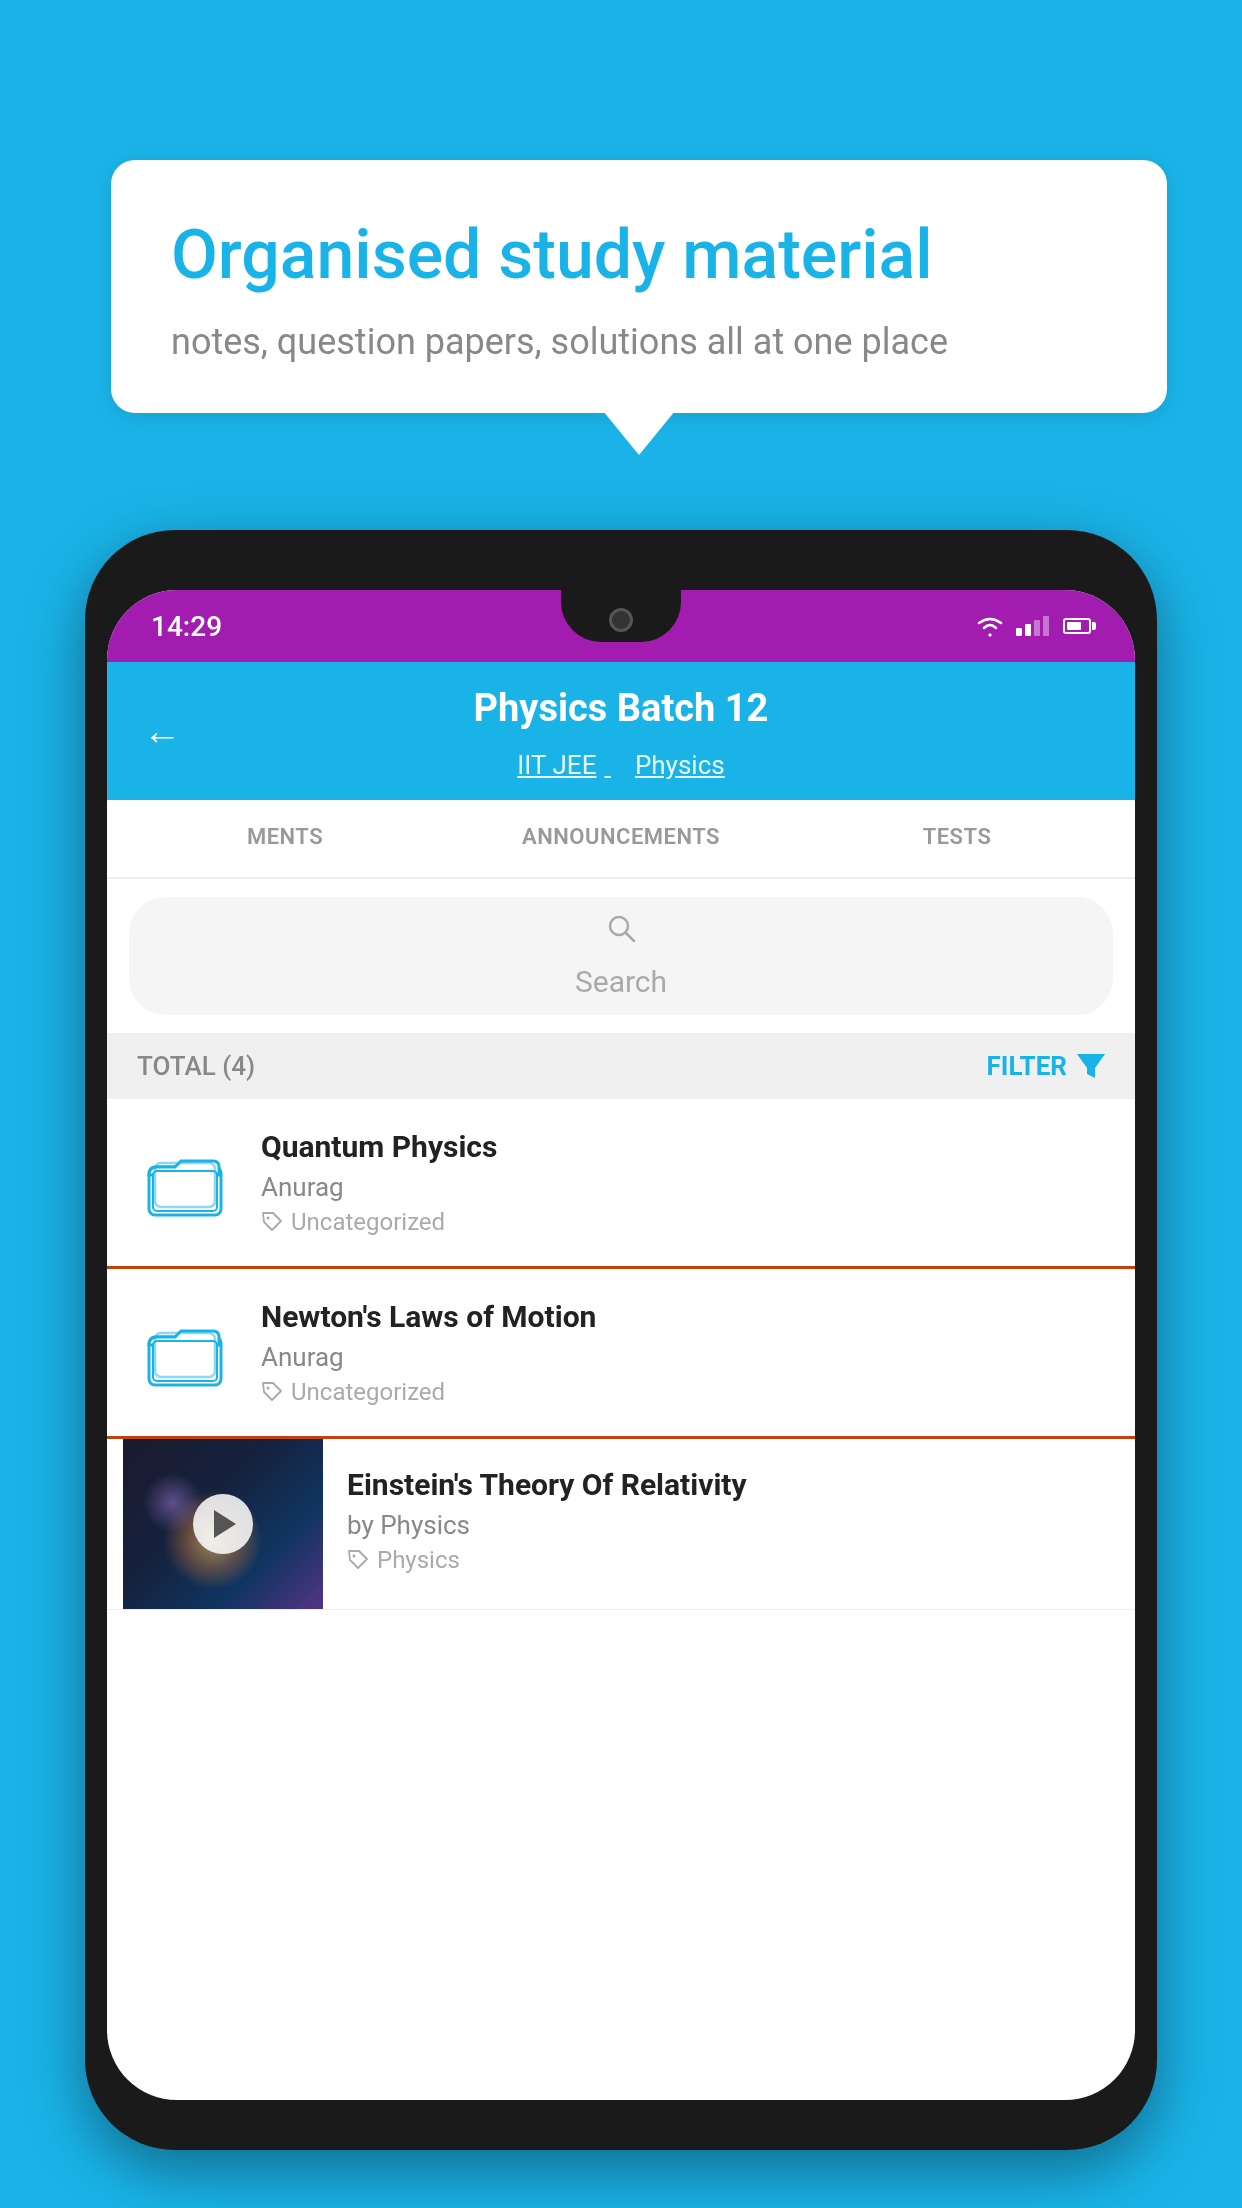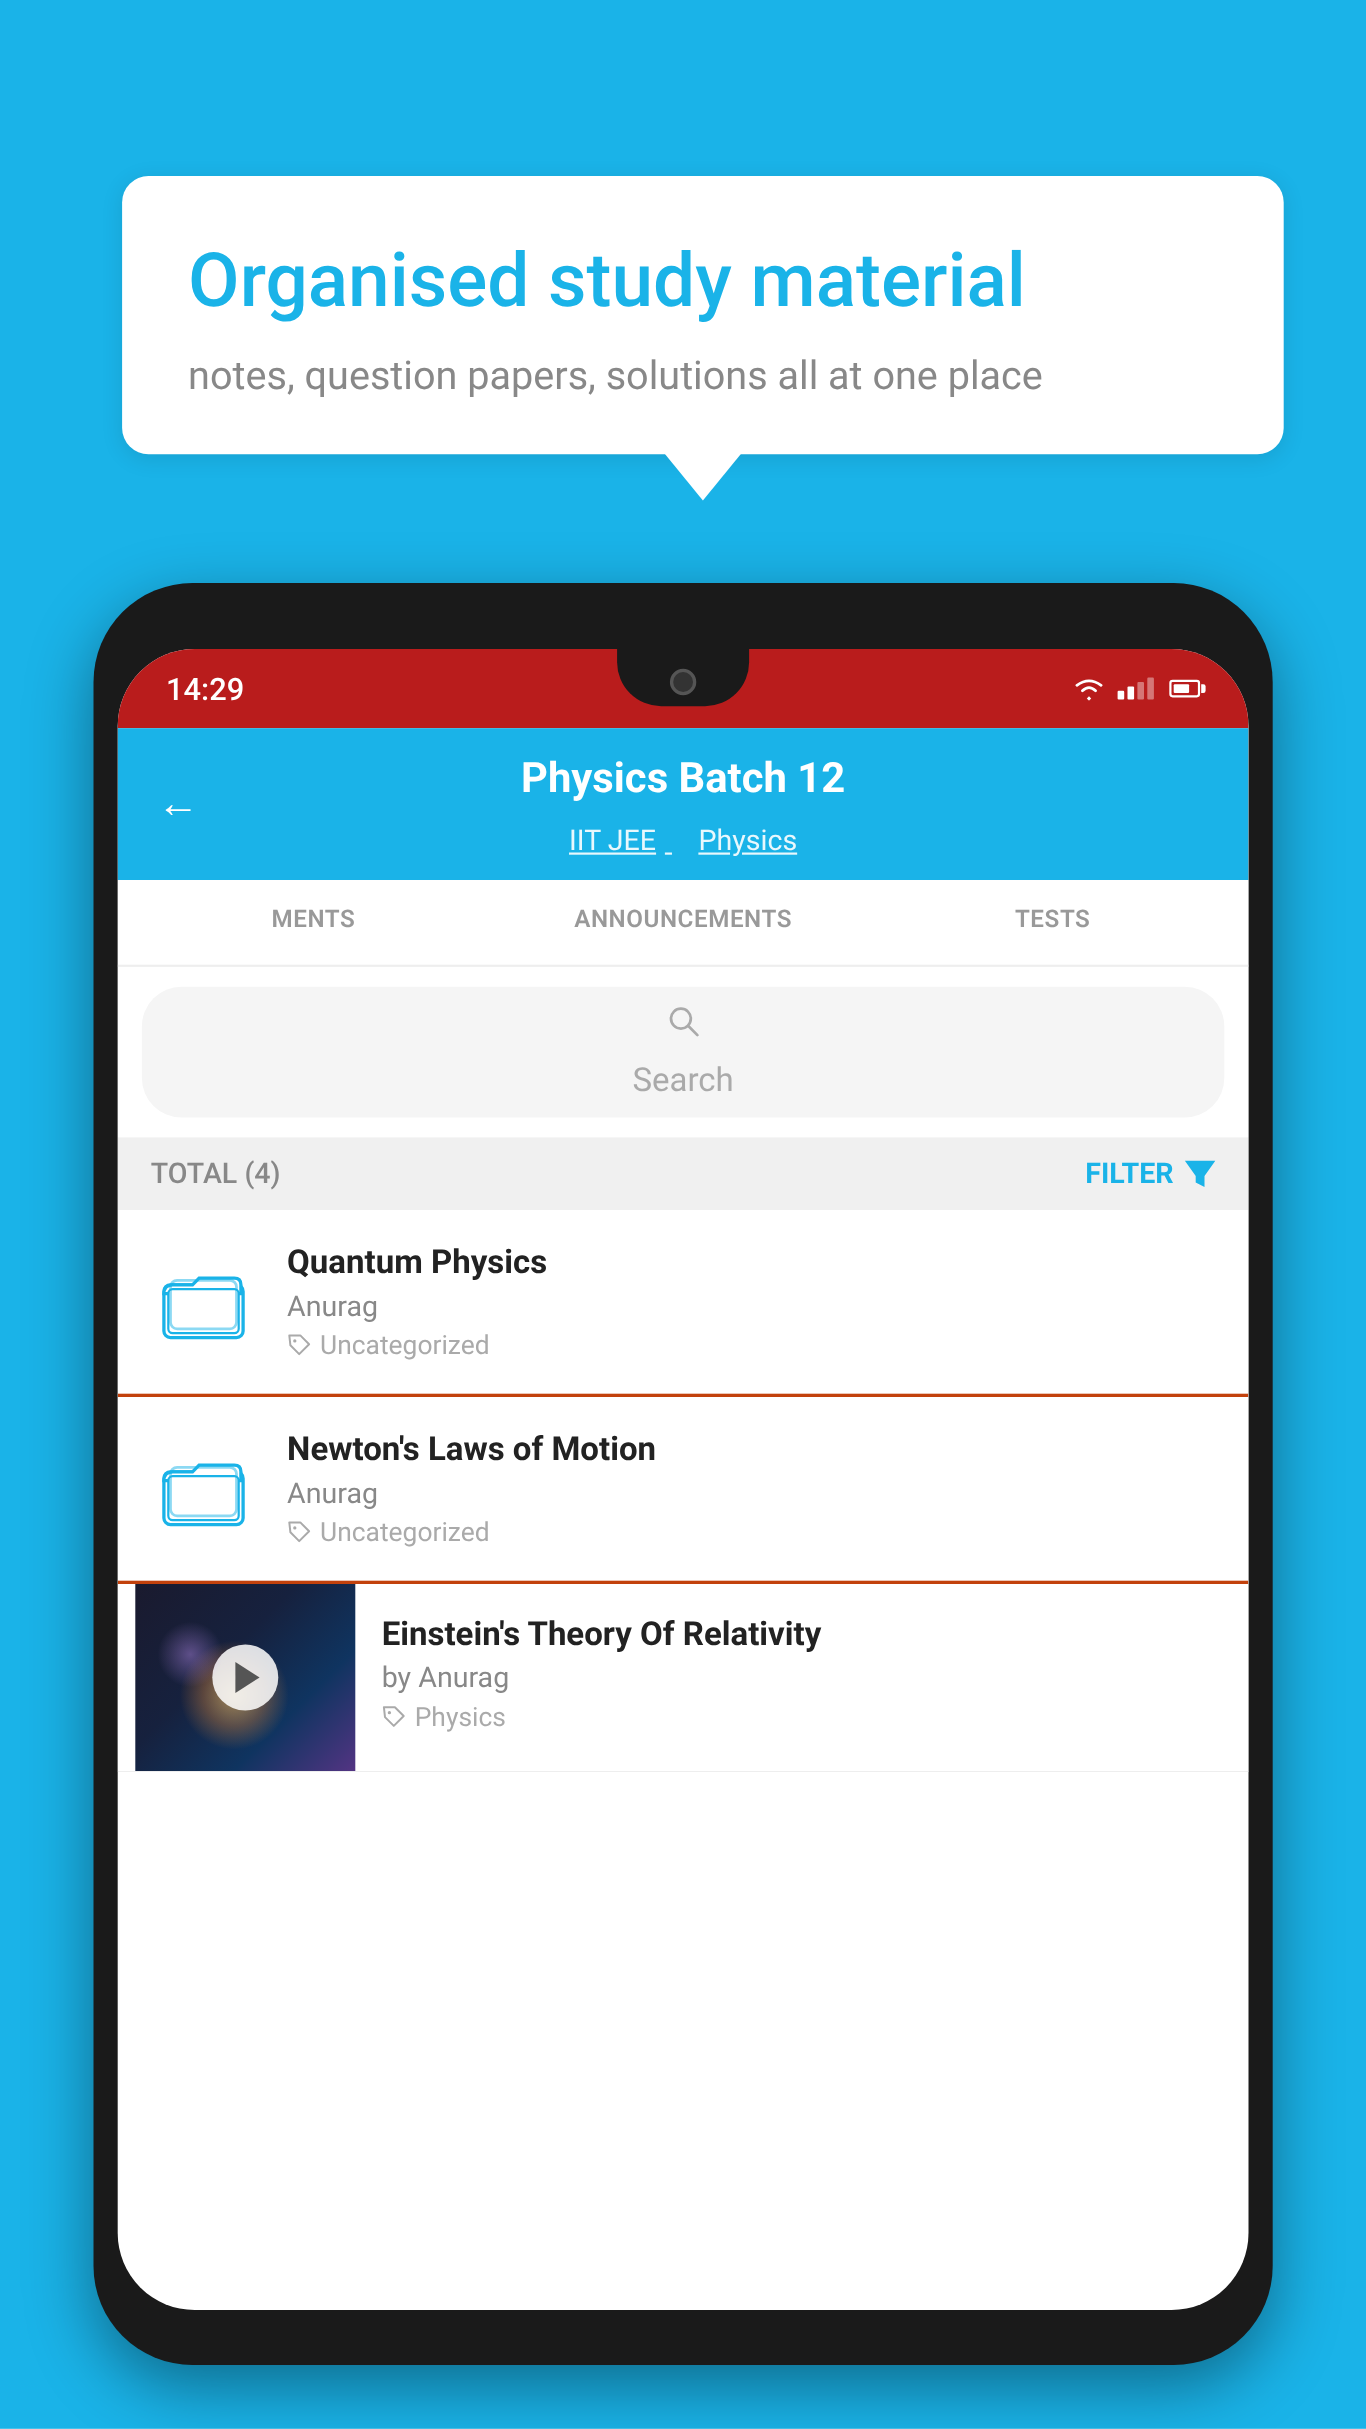--- a/index.html
+++ b/index.html
@@ -73,21 +73,21 @@
       left: 22px;
       right: 22px;
       bottom: 50px;
       background: white;
       border-radius: 70px;
       overflow: hidden;
     }
 
     
     .status-bar {
-      background: #b91c1c;
+      background: #a21caf;
       height: 72px;
       display: flex;
       align-items: center;
       justify-content: space-between;
       padding: 0 44px;
     }
 
     .status-time {
       color: white;
       font-size: 28px;
@@ -550,21 +550,21 @@
           </div>
         </div>
       </div>
 
       <div class="video-item-thumb">
         <div class="thumb-image">
           <div class="play-btn"></div>
         </div>
         <div class="thumb-info">
           <div class="thumb-title">Einstein's Theory Of Relativity</div>
-          <div class="thumb-author">by Anurag</div>
+          <div class="thumb-author">by Physics</div>
           <div class="thumb-tag">
             <svg width="22" height="22" viewBox="0 0 22 22" fill="none">
               <path d="M2 2 L12 2 L20 10 L11 19 L3 11 Z" stroke="#aaa" stroke-width="1.8" fill="none" stroke-linejoin="round"></path>
               <circle cx="7" cy="7" r="1.5" fill="#aaa"></circle>
             </svg>
             <span>Physics</span>
           </div>
         </div>
       </div>
 

